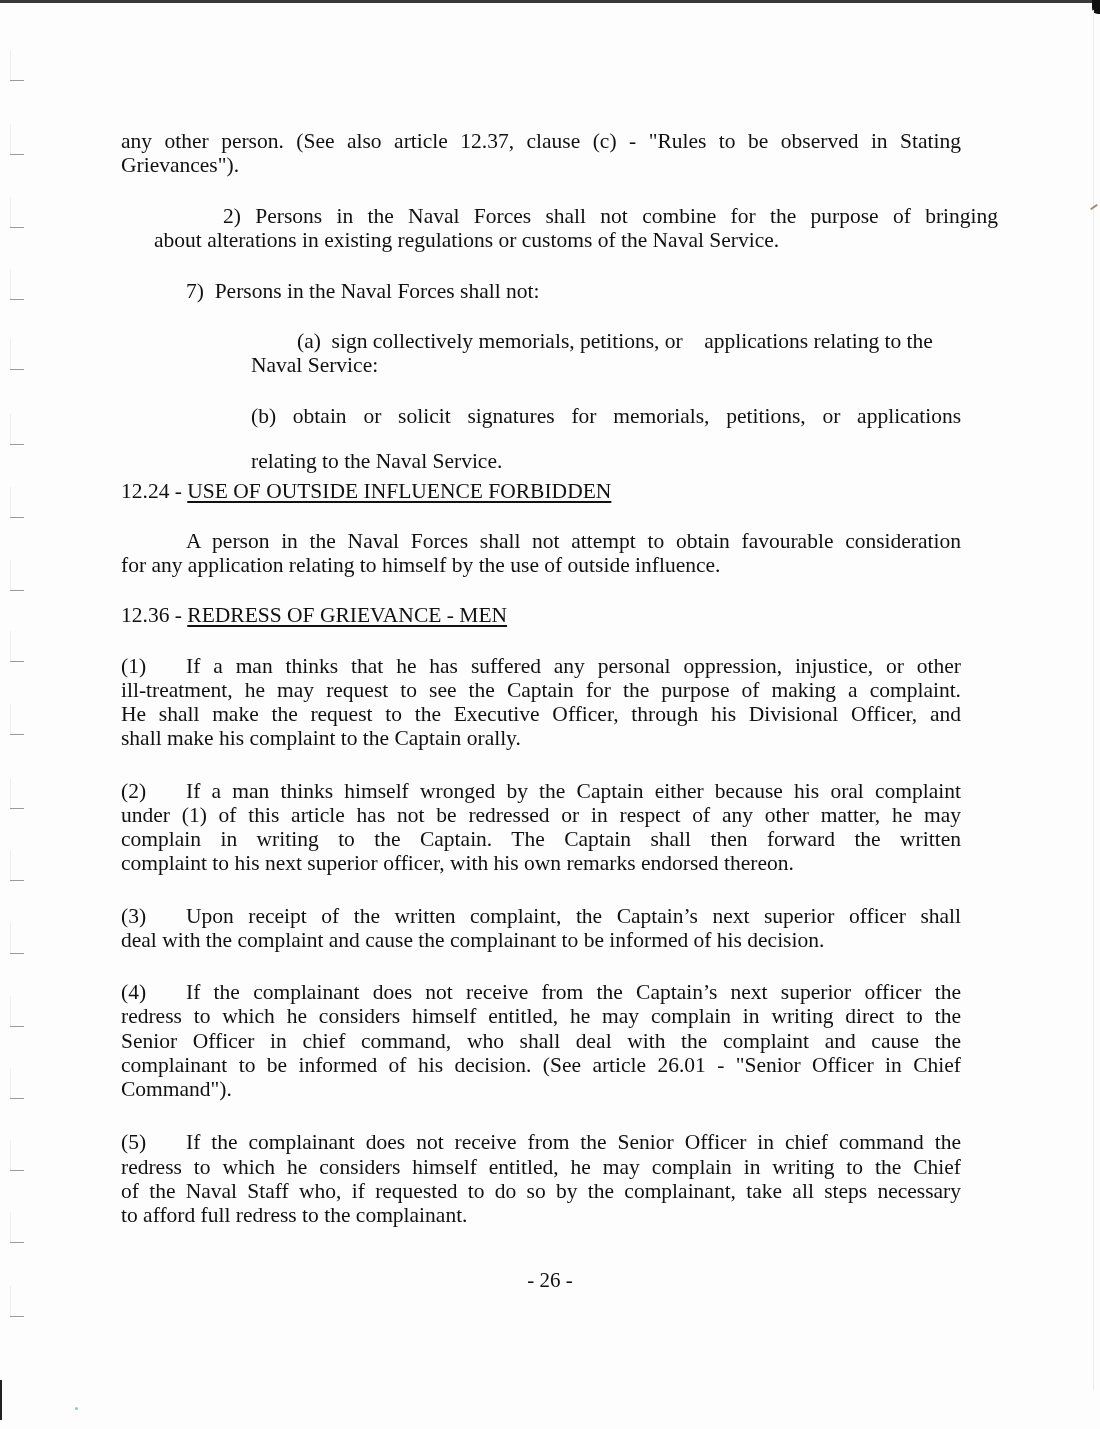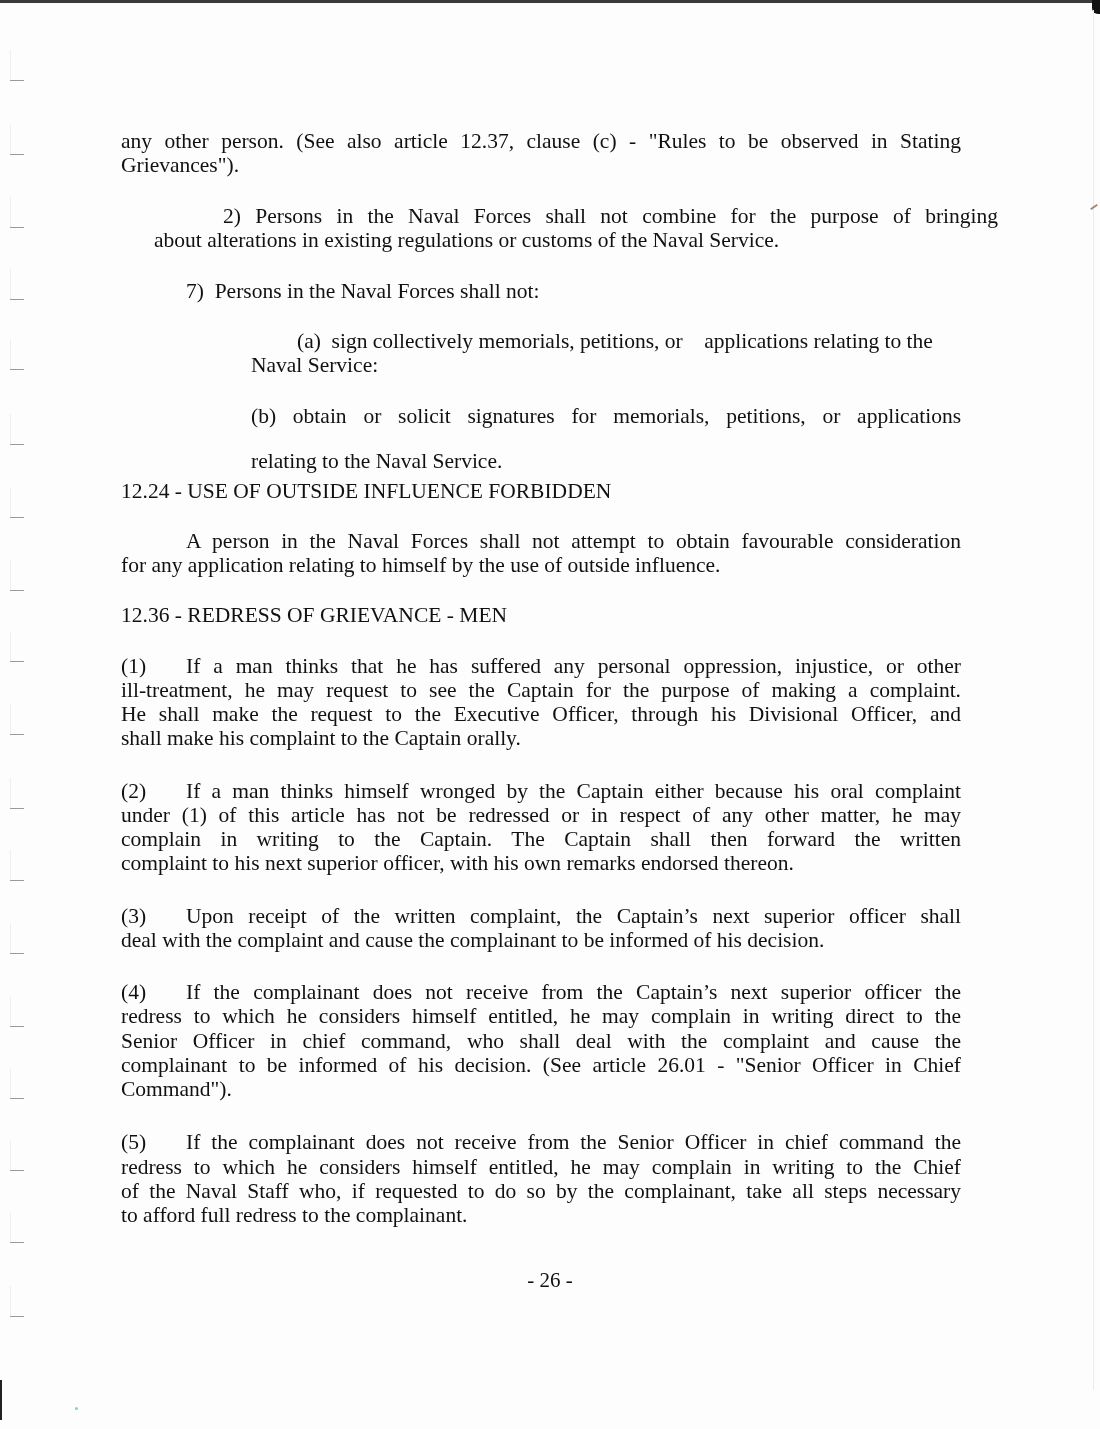--- a/index.html
+++ b/index.html
@@ -30,21 +30,21 @@
   }
   .line {
     position: absolute;
     font-family: "Liberation Serif", "DejaVu Serif", serif;
     font-size: 21.5px;
     color: #111;
     white-space: pre;
     line-height: 25px;
   }
   .just { text-align: justify; text-align-last: justify; white-space: normal; }
-  .u { text-underline-offset: 3px; }
+  .u { text-decoration: underline; text-underline-offset: 3px; }
   .pagenum {
     position: absolute; left: 0; width: 1100px; text-align: center;
     font-family: "Liberation Serif", "DejaVu Serif", serif;
     font-size: 21px; color: #111;
   }
   .mark {
     position: absolute; right: 2px; top: 206px; width: 8px; height: 2px;
     background: #a58a6a; transform: rotate(-35deg);
   }
   .dot { position: absolute; left: 75px; top: 1407px; width: 3px; height: 3px; border-radius: 50%; background: #8fc9c0; }

